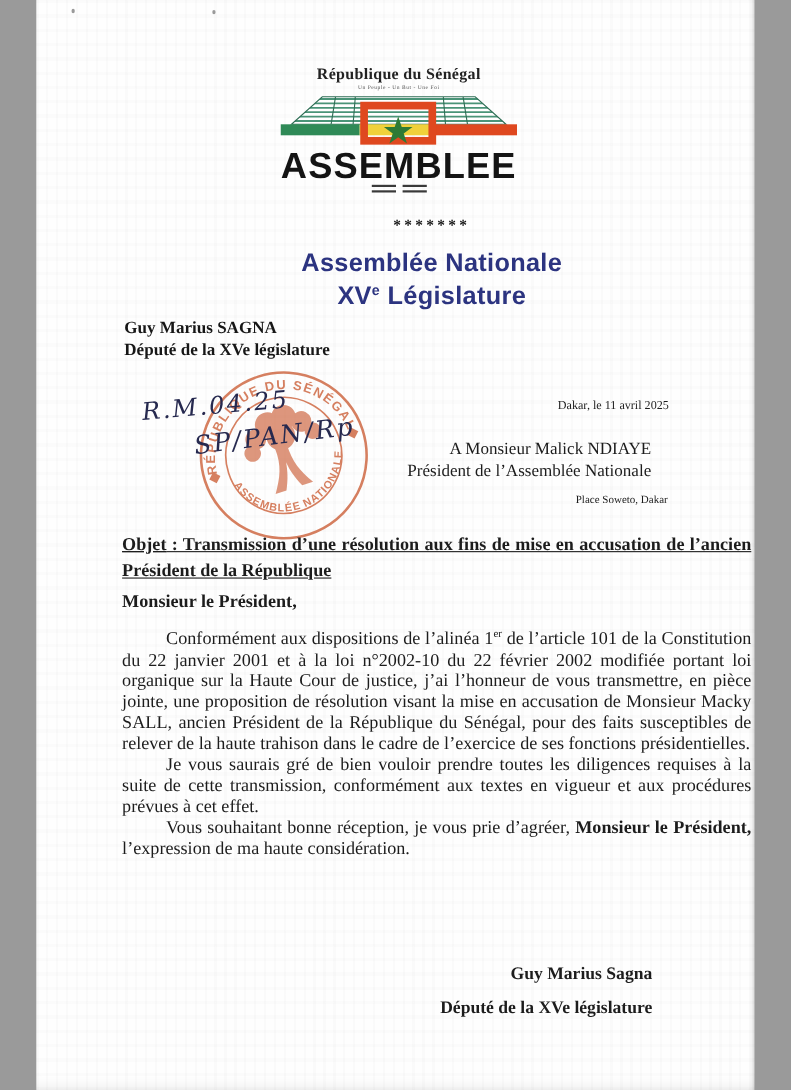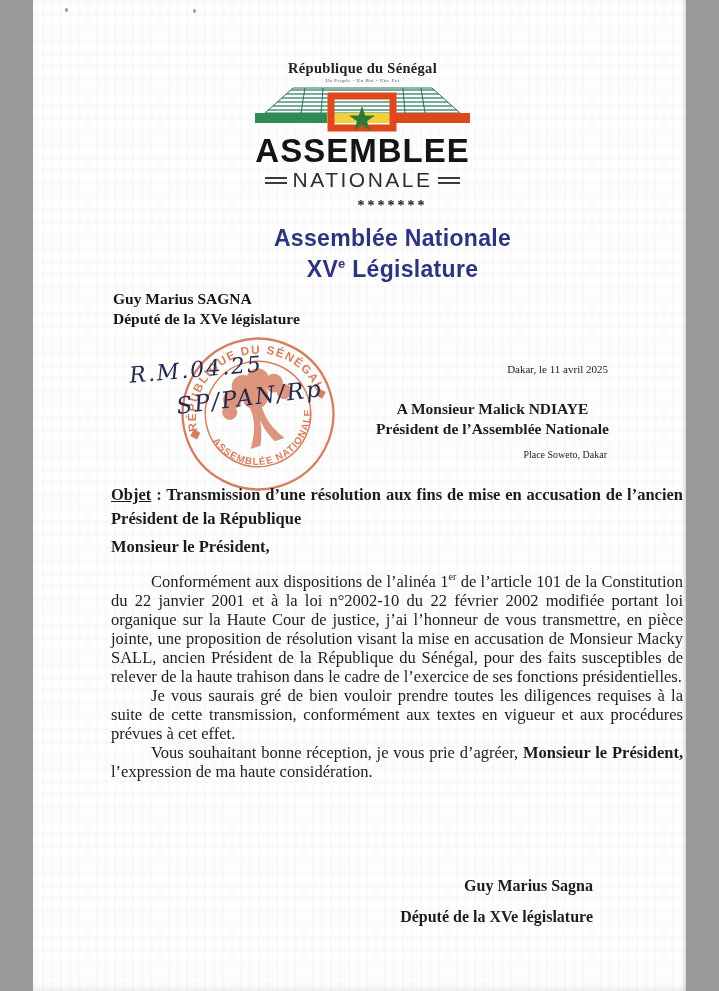--- a/index.html
+++ b/index.html
@@ -37,25 +37,25 @@
   .sender{ position:absolute; top:289px; left:80px; font-weight:bold; font-size:15.5px; line-height:19.5px; color:#161616; }
 
   
   .stamp{ position:absolute; top:334px; left:145px; width:160px; height:160px; transform:rotate(-18deg); opacity:.85; }
   .handwriting{ position:absolute; color:#26294f; font-family:"DejaVu Serif", serif; font-style:italic; font-weight:500; }
   .hw1{ top:357px; left:96px; font-size:22px; transform:rotate(-5deg); letter-spacing:2px; }
   .hw2{ top:384px; left:143px; font-size:23px; transform:rotate(-7deg); letter-spacing:2px; }
 
   
   .date-line{ position:absolute; top:363px; right:78px; font-size:11px; }
-  .recipient{ position:absolute; top:399px; right:77px; text-align:center; font-weight:bold; font-size:15.5px; line-height:19.5px; }
+  .recipient{ position:absolute; top:399px; right:94px; text-align:right; font-weight:normal; font-size:15.5px; line-height:19.5px; }
   .address{ position:absolute; top:449px; right:79px; font-size:10px; }
 
   
-  .subject{ position:absolute; top:483px; left:78px; width:572px; font-weight:bold; font-size:16.5px; line-height:24px; text-align:justify; }
+  .subject{ position:absolute; top:483px; left:78px; width:572px; font-weight:bold; font-size:16.5px; line-height:24px; text-align:justify;text-decoration:underline; }
   .subject .label{ text-decoration:underline; }
   .salutation{ position:absolute; top:537px; left:78px; font-weight:bold; font-size:16.5px; }
   .body-text{ position:absolute; top:567px; left:78px; width:572px; font-size:16.5px; line-height:19px; text-align:justify; }
   .body-text p{ text-indent:40px; margin:0; }
   .body-text sup{ font-size:10px; }
   .signature{ position:absolute; top:870px; right:93px; text-align:right; font-weight:bold; font-size:16px; line-height:31px; }
 </style>
 </head>
 <body>
 
@@ -93,21 +93,20 @@
       <polygon points="38,2 177,2 205,27 10,27" fill="none" stroke="#2f6e55" stroke-width="1"></polygon>
       <rect x="0" y="27" width="72" height="10" fill="#2f8a57"></rect>
       <rect x="72" y="27" width="66" height="10" fill="#f0d13a"></rect>
       <rect x="138" y="27" width="77" height="10" fill="#df481f"></rect>
       <rect x="76" y="10" width="62" height="32" fill="none" stroke="#df481f" stroke-width="7"></rect>
       <polygon points="107,20 110.2,29.5 120,29.5 112,35.3 115,44.5 107,38.8 99,44.5 102,35.3 94,29.5 103.8,29.5" fill="#2d7a35"></polygon>
     </svg>
     <div class="logo-assemblee">ASSEMBLEE</div>
     <div class="logo-nationale">
       <span class="dbl-line"></span>
-      <span class="word">NATIONALE</span>
       <span class="dbl-line"></span>
     </div>
   </div>
 
   <div class="asterisks">*******</div>
 
   <div class="legislature-title">
     <div>Assemblée Nationale</div>
     <div><span>XV</span><sup>e</sup><span> Législature</span></div>
   </div>

